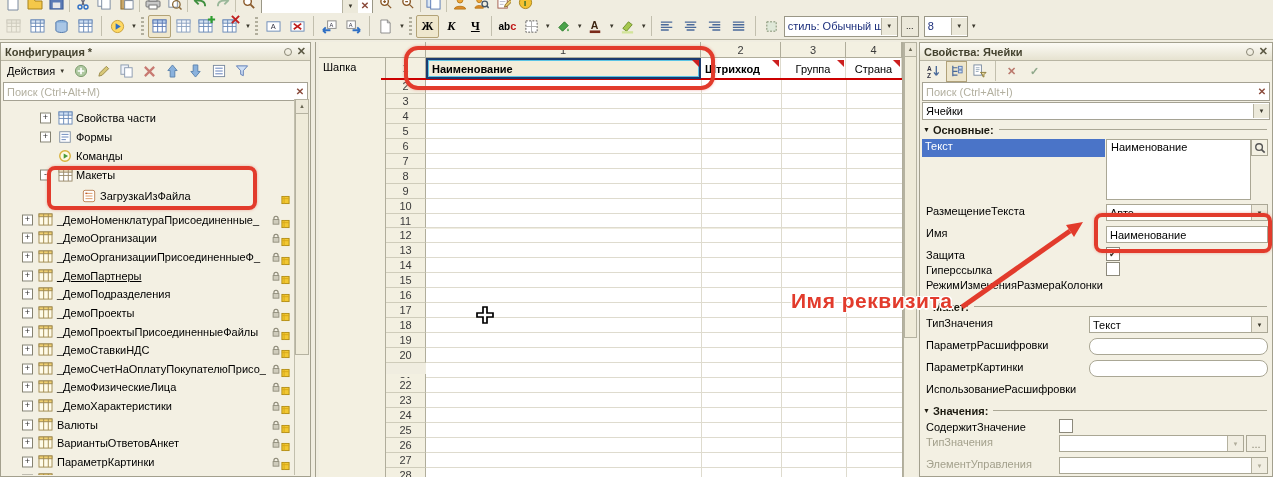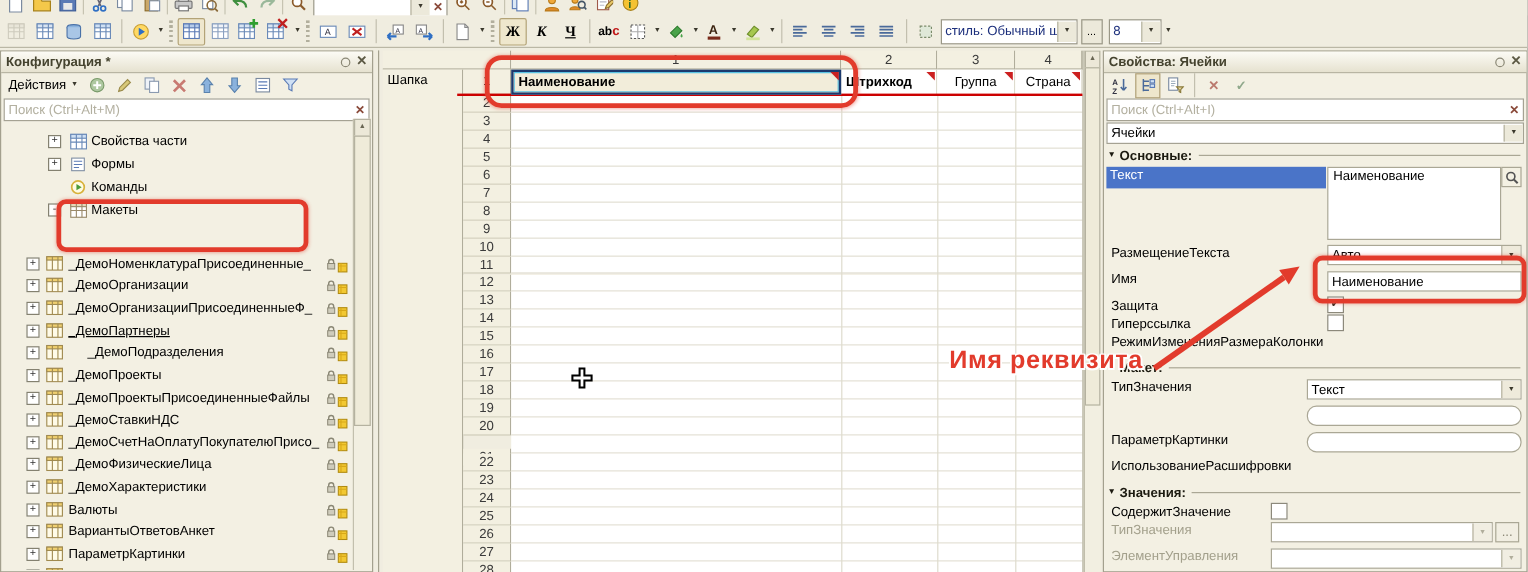--- a/index.html
+++ b/index.html
@@ -492,20 +492,32 @@
         </div>
         <div class="titem" style="top: 67px;">
           <span class="exp" style="left: 38px;">-</span>
           <span style="left: 56px; height: 14px;"><svg width="15" height="14" viewBox="0 0 16 15">
               <rect x="1" y="1" width="14" height="13" fill="#fff" stroke="#9a8a6a"></rect>
               <rect x="1" y="1" width="14" height="3.5" fill="#e8d8b8" stroke="#9a8a6a"></rect>
               <path d="M6 1v13M11 1v13M1 8h14" stroke="#9a8a6a" fill="none"></path>
             </svg></span>
           <span class="tlbl" style="left: 74px;">Макеты</span>
         </div>
+        <div class="titem" style="top: 88px;">
+          <span style="left: 80px; height: 14px;"><svg width="14" height="14" viewBox="0 0 16 16">
+              <rect x="1.5" y="1.5" width="13" height="13" rx="2" fill="#fff" stroke="#b87a4a"></rect>
+              <path d="M4 5h8M4 8h8M4 11h8" stroke="#d89058"></path>
+              <path d="M4 4.2h2v1.6H4z" fill="#c05a2a"></path>
+            </svg></span>
+          <span class="tlbl" style="left: 98px;">ЗагрузкаИзФайла</span>
+          <span style="left: 279px; margin-top: 3px; height: 9px;"><svg width="9" height="9" viewBox="0 0 10 10">
+              <rect x="1" y="1" width="8" height="8" fill="#f2c832" stroke="#b08a10"></rect>
+              <path d="M1 3.5h8M3.5 1v8" stroke="#d8a818"></path>
+            </svg></span>
+        </div>
         <div class="titem" style="top: 112px;">
           <span class="exp" style="left: 20px;">+</span>
           <span style="left: 36px; height: 14px;"><svg width="15" height="13" viewBox="0 0 16 14">
               <rect x="1" y="1" width="14" height="12" fill="#fffbe8" stroke="#a08a50"></rect>
               <rect x="1" y="1" width="14" height="3" fill="#f0d070" stroke="#a08a50"></rect>
               <path d="M6 1v12M11 1v12" stroke="#a08a50"></path>
             </svg></span>
           <span class="tlbl" style="left: 55px;">_ДемоНоменклатураПрисоединенные_</span>
           <span style="left: 269px; height: 11px;"><svg width="10" height="11" viewBox="0 0 12 13">
               <path d="M3.5 6V4.5a2.5 2.5 0 015 0V6" stroke="#8a8775" fill="none" stroke-width="1.4"></path>
@@ -567,21 +579,21 @@
               <path d="M1 3.5h8M3.5 1v8" stroke="#d8a818"></path>
             </svg></span>
         </div>
         <div class="titem" style="top: 186px;">
           <span class="exp" style="left: 20px;">+</span>
           <span style="left: 36px; height: 14px;"><svg width="15" height="13" viewBox="0 0 16 14">
               <rect x="1" y="1" width="14" height="12" fill="#fffbe8" stroke="#a08a50"></rect>
               <rect x="1" y="1" width="14" height="3" fill="#f0d070" stroke="#a08a50"></rect>
               <path d="M6 1v12M11 1v12" stroke="#a08a50"></path>
             </svg></span>
-          <span class="tlbl" style="left: 71px;">_ДемоПодразделения</span>
+          <span class="tlbl" style="left: 55px;">_ДемоПодразделения</span>
           <span style="left: 269px; height: 11px;"><svg width="10" height="11" viewBox="0 0 12 13">
               <path d="M3.5 6V4.5a2.5 2.5 0 015 0V6" stroke="#8a8775" fill="none" stroke-width="1.4"></path>
               <rect x="2.5" y="6" width="7" height="5.5" fill="#cfccbc" stroke="#8a8775"></rect>
             </svg></span>
           <span style="left: 279px; margin-top: 3px; height: 9px;"><svg width="9" height="9" viewBox="0 0 10 10">
               <rect x="1" y="1" width="8" height="8" fill="#f2c832" stroke="#b08a10"></rect>
               <path d="M1 3.5h8M3.5 1v8" stroke="#d8a818"></path>
             </svg></span>
         </div>
         <div class="titem" style="top: 205px;">
@@ -913,20 +925,21 @@
         <div class="sect" style="top: 179px;">
           <span class="tri2">▼</span>
           <span>Макет:</span>
           <span class="ln"></span>
         </div>
         <div class="plabel" style="left: 3px; top: 195px; width: 163px;">ТипЗначения</div>
         <div class="pfield" style="left: 169px; top: 195px; width: 179px;">
           <span class="val">Текст</span>
           <span class="dbtn">▼</span>
         </div>
+        <div class="plabel" style="left: 3px; top: 217px; width: 163px;">ПараметрРасшифровки</div>
         <div class="pfield rounded" style="left: 169px; top: 217px; width: 179px;">
           <span class="val"></span>
         </div>
         <div class="plabel" style="left: 3px; top: 239px; width: 163px;">ПараметрКартинки</div>
         <div class="pfield rounded" style="left: 169px; top: 239px; width: 179px;">
           <span class="val"></span>
         </div>
         <div class="plabel" style="left: 3px; top: 261px; width: 163px;">ИспользованиеРасшифровки</div>
         <div class="sect" style="top: 283px;">
           <span class="tri2">▼</span>

